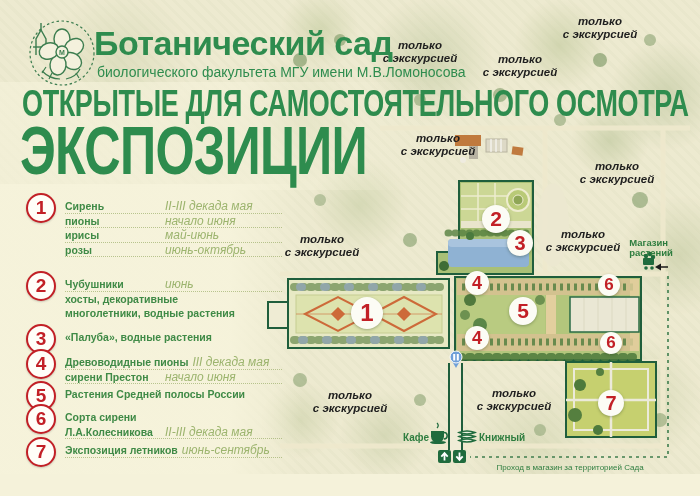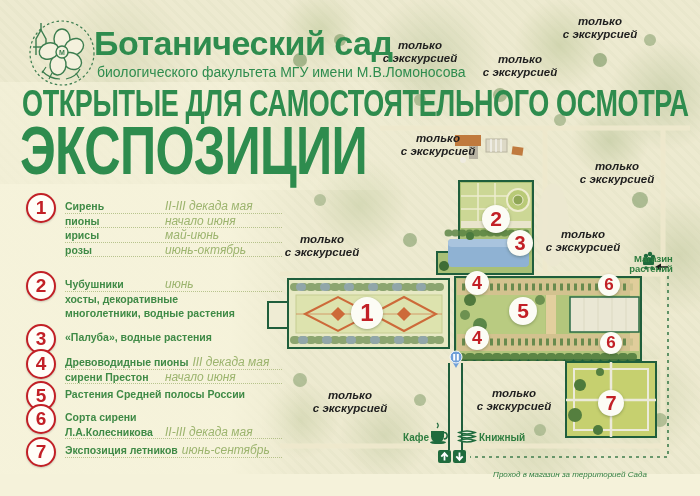--- a/index.html
+++ b/index.html
@@ -83,25 +83,25 @@
     position:absolute;transform:translate(-50%,-50%);text-align:center;
     font-size:11.5px;line-height:1.12;font-style:italic;font-weight:bold;color:#1e1e1e;white-space:nowrap;
   }
   .map-circle{
     position:absolute;transform:translate(-50%,-50%);border-radius:50%;
     background:#fcfcf5;color:#c22026;font-weight:bold;
     display:flex;align-items:center;justify-content:center;
     box-shadow:0 1px 3px rgba(40,60,30,.35);
   }
   .poi{position:absolute;color:#2e7d3f;font-weight:bold;}
-  .poi-shop{left:651px;top:264px;transform:translate(-50%,-50%);text-align:right;font-size:9.5px;line-height:1.1;}
+  .poi-shop{left:651px;top:248px;transform:translate(-50%,-50%);text-align:left;font-size:9.5px;line-height:1.1;}
   .poi-shop span{display:block;}
   .poi-cafe{left:429px;top:437px;transform:translate(-100%,-50%);font-size:10px;}
   .poi-book{left:479px;top:437px;transform:translate(0,-50%);font-size:10px;}
-  .poi-note{left:570px;top:467px;transform:translate(-50%,-50%);font-size:8px;font-style:italic;font-weight:normal;white-space:nowrap;margin-top:7px;}
+  .poi-note{left:570px;top:467px;transform:translate(-50%,-50%);font-size:8px;font-weight:normal;white-space:nowrap;}
 </style>
 </head>
 <body>
 
 <div class="layer map-texture"></div>
 <div class="layer global-wash"></div>
 <div class="headline-wash"></div>
 <div class="legend-wash"></div>
 <div class="bottom-strip"></div>
 

